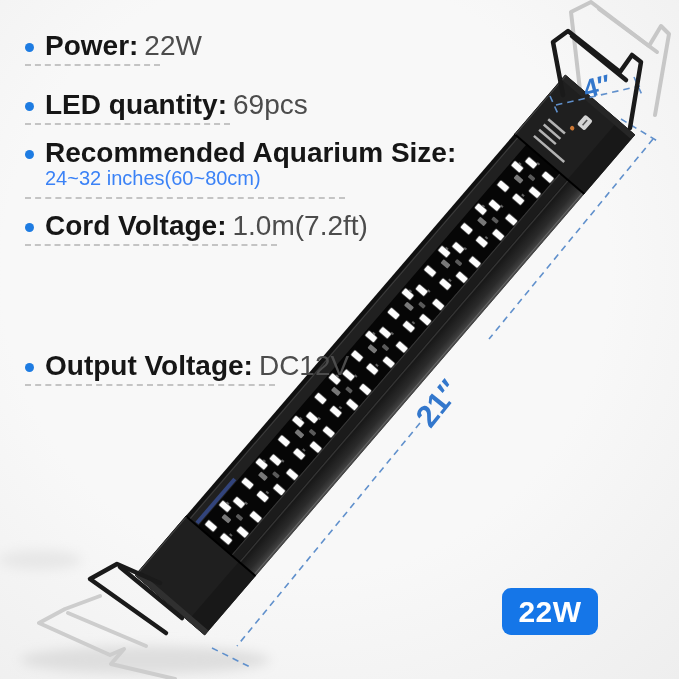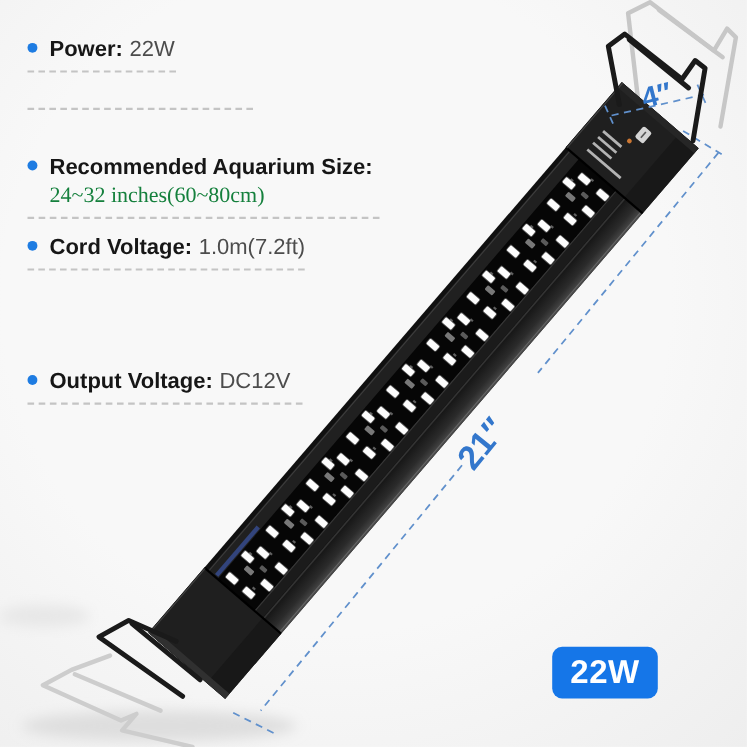--- a/index.html
+++ b/index.html
@@ -6,26 +6,26 @@
   body{
     width:679px;height:679px;overflow:hidden;
     font-family:"Liberation Sans",sans-serif;
     background:radial-gradient(circle at 45% 40%, #f8f8f8 55%, #eeeeee 100%);
     position:relative;
   }
   .page{position:absolute;inset:0;}
   svg.scene{position:absolute;left:0;top:0;}
   
   .spec{position:absolute;left:25px;}
-  .spec-line{font-size:20px;line-height:25px;color:#161616;white-space:nowrap;}
+  .spec-line{font-size:28px;line-height:25px;color:#161616;white-space:nowrap;}
   .bullet{display:inline-block;width:9px;height:9px;border-radius:50%;
           background:#1e7ce2;margin-right:11px;vertical-align:3px;}
   .lbl{font-weight:bold;color:#161616;}
   .val{color:#4c4c4c;margin-left:6px;}
-  .spec-line2{font-size:20px;line-height:26px;color:#15803d;padding-left:20px;white-space:nowrap;font-family:Liberation Serif, serif;}
+  .spec-line2{font-size:20px;line-height:26px;color:#3b82f6;padding-left:20px;white-space:nowrap;}
   .dash{border-top:2px dashed #c4c4c4;margin-top:6px;height:0;}
   
   .badge{
     position:absolute;left:502px;top:588px;width:96px;height:47px;
     background:#1576e8;border-radius:9px;
     display:flex;align-items:center;justify-content:center;
     color:#ffffff;font-size:30px;font-weight:bold;letter-spacing:.5px;
   }
   
   .dimtext{fill:#3377cc;font-family:"Liberation Sans",sans-serif;font-weight:bold;}
@@ -159,35 +159,36 @@
     <text class="dimtext" font-size="26" text-anchor="middle" transform="translate(599,95) rotate(-14)">4″</text>
     <text class="dimtext" font-size="31" text-anchor="middle" transform="translate(446,410) rotate(-51)">21″</text>
   </svg>
 
   <div class="spec" style="top:33px">
     <div class="spec-line"><span class="bullet"></span><span class="lbl">Power:</span><span class="val">22W</span></div>
     <div class="dash" style="width:135px"></div>
   </div>
 
   <div class="spec" style="top:92px">
+    <div class="spec-line"><span class="bullet"></span><span class="lbl">LED quantity:</span><span class="val">69pcs</span></div>
     <div class="dash" style="width:205px"></div>
   </div>
 
   <div class="spec" style="top:140px">
     <div class="spec-line"><span class="bullet"></span><span class="lbl">Recommended Aquarium Size:</span></div>
     <div class="spec-line2">24~32 inches(60~80cm)</div>
     <div class="dash" style="width:320px"></div>
   </div>
 
   <div class="spec" style="top:213px">
     <div class="spec-line"><span class="bullet"></span><span class="lbl">Cord Voltage:</span><span class="val">1.0m(7.2ft)</span></div>
     <div class="dash" style="width:252px"></div>
   </div>
 
 
-  <div class="spec" style="top:335px">
+  <div class="spec" style="top:353px">
     <div class="spec-line"><span class="bullet"></span><span class="lbl">Output Voltage:</span><span class="val">DC12V</span></div>
     <div class="dash" style="width:250px"></div>
   </div>
 
   <div class="badge">22W</div>
 
 </div>
 
 </body></html>

